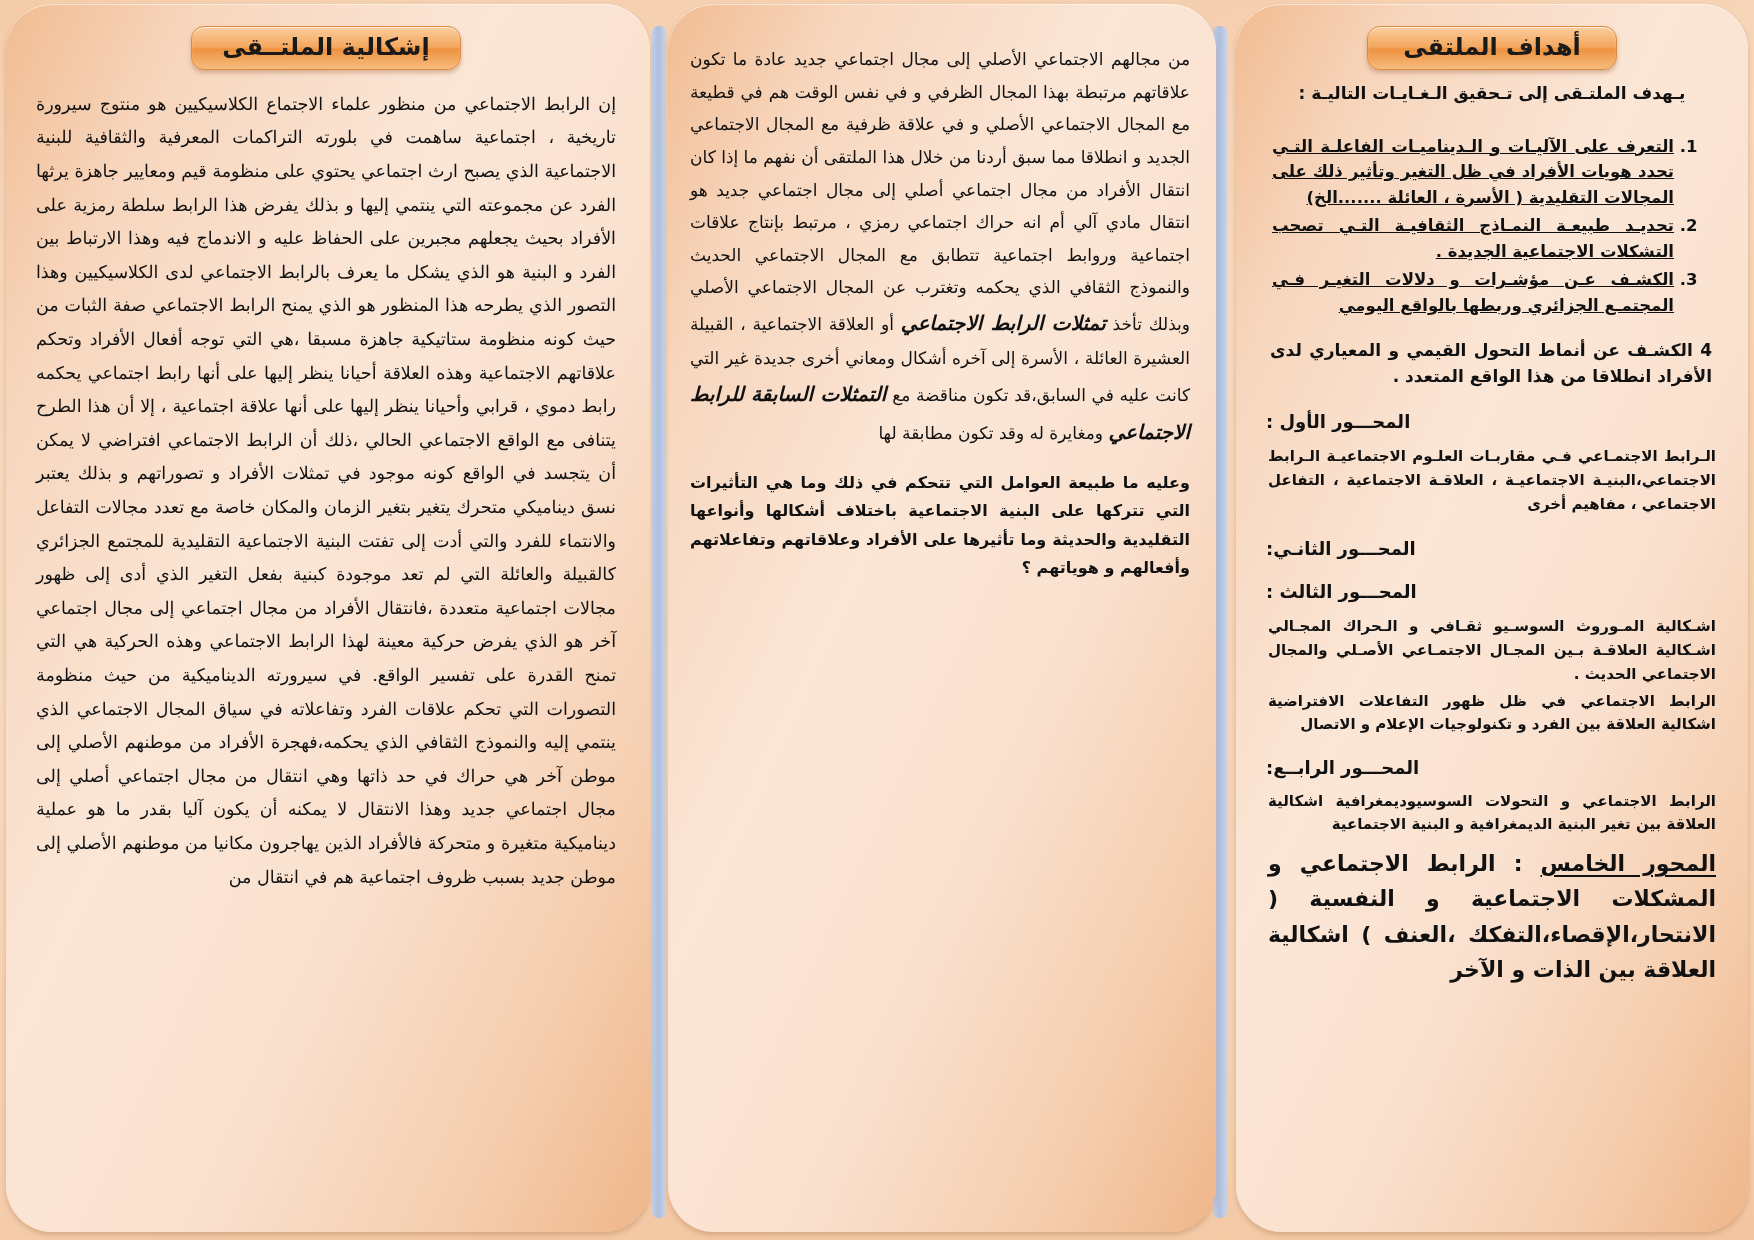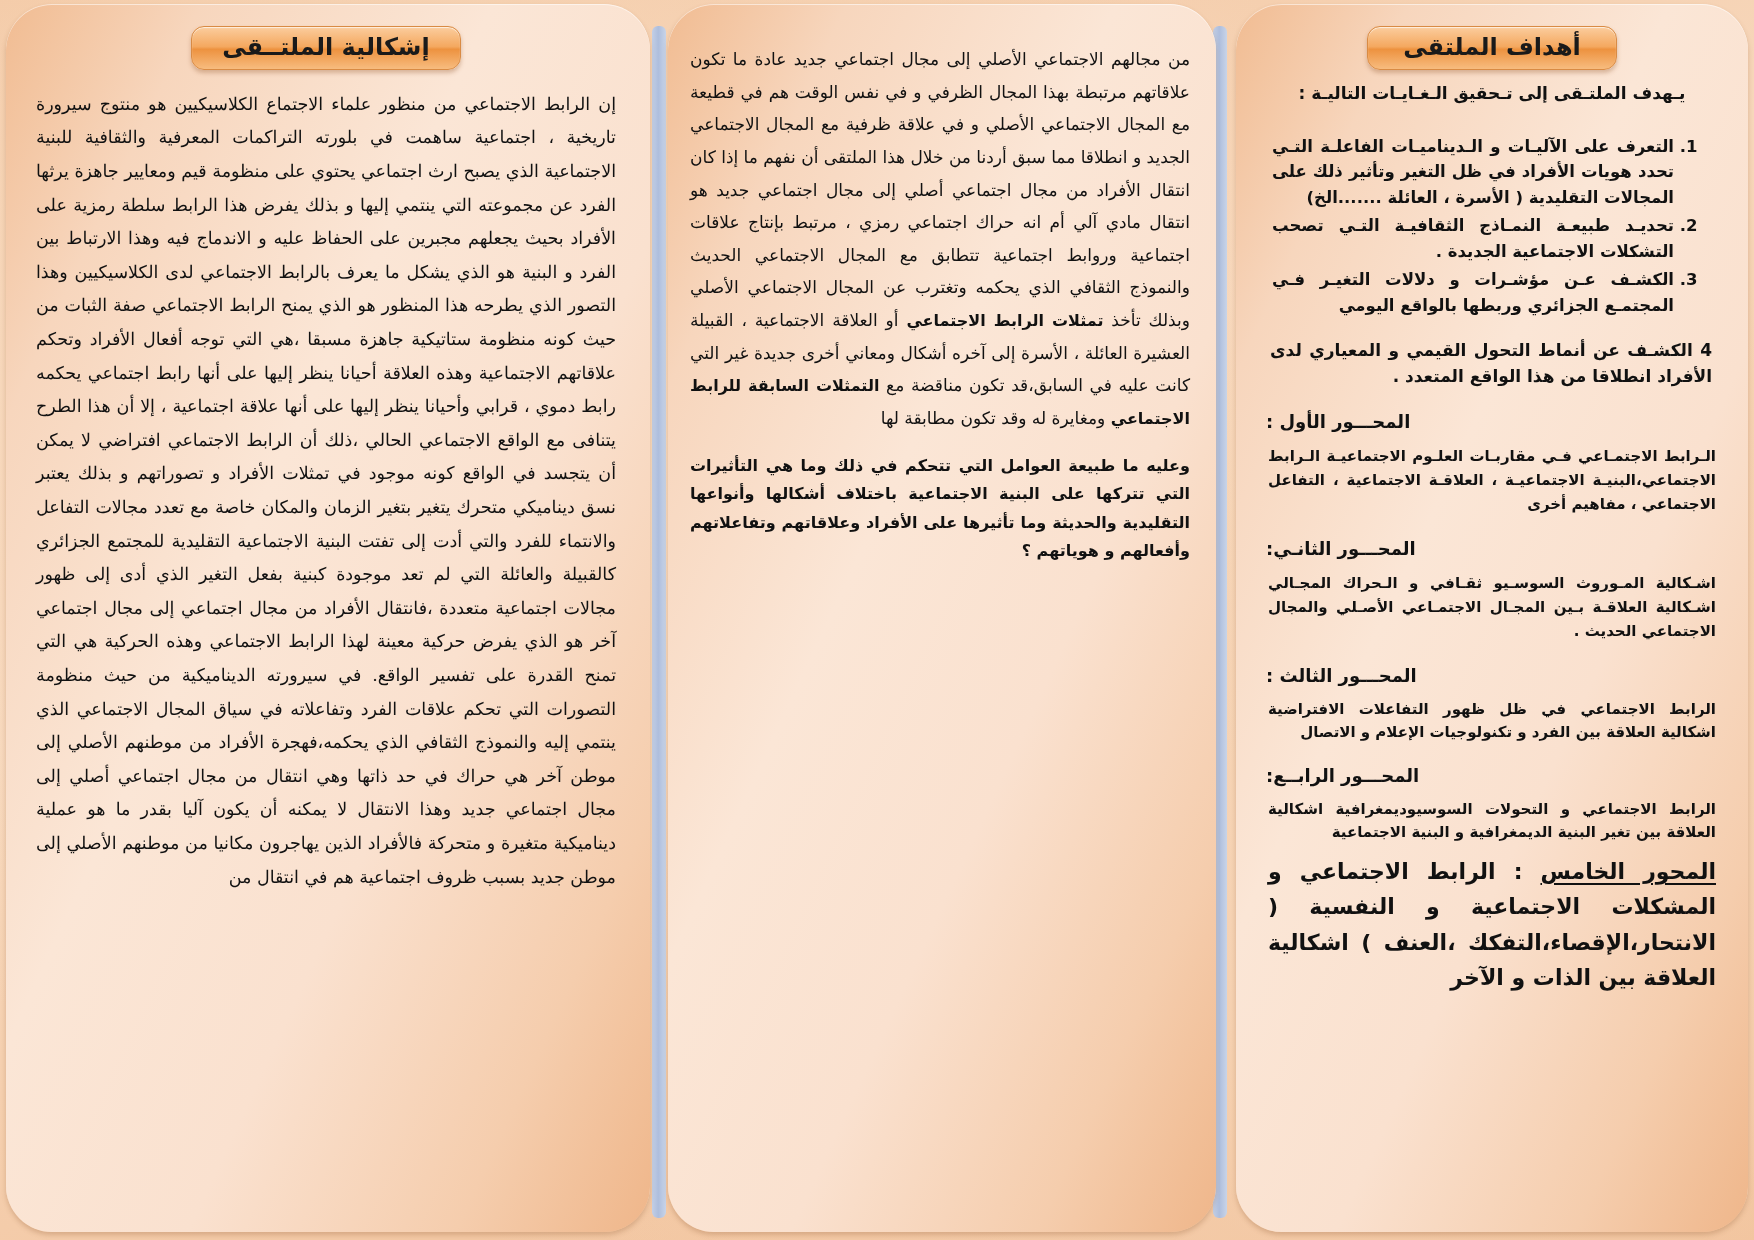--- a/index.html
+++ b/index.html
@@ -94,20 +94,21 @@
     text-align:center;
     margin:10px 0 26px 0;
     line-height:1.6;
     letter-spacing:.6px;
   }
   ol.goals{
     margin:0 22px 14px 6px;
     padding:0 22px 0 0;
     font-size:16.5px;font-weight:bold;line-height:1.55;
     text-align:justify;
+    text-decoration:underline;
   }
   ol.goals li{ margin-bottom:3px; }
   .goal-extra{
     font-size:17px;font-weight:bold;line-height:1.55;
     text-align:justify;margin:18px 6px 10px 4px;
   }
   .axis-head{
     font-size:18px;font-weight:bold;
     text-align:left;
     text-underline-offset:5px;
@@ -124,21 +125,21 @@
     font-size:22px;font-weight:bold;line-height:1.6;
     text-align:justify;margin:11px 2px;
   }
   .u{ text-decoration:underline; text-underline-offset:4px;}
 
   .mid-text{
     font-family:"DejaVu Serif","Liberation Serif",serif;
     font-size:17px;line-height:1.92;color:#111;
     text-align:justify;text-justify:inter-word;
   }
-  .mid-text b{ font-family:"DejaVu Sans","Liberation Sans",sans-serif; font-size:16px;}
+  .mid-text b{ font-family:"DejaVu Sans","Liberation Sans",sans-serif; font-size:20px;font-style:italic;}
   .mid-tail{
     font-family:"DejaVu Sans","Liberation Sans",sans-serif;
     font-size:16px;font-weight:bold;line-height:1.78;
     text-align:justify;color:#111;
   }
   .right-text{
     font-family:"DejaVu Serif","Liberation Serif",serif;
     font-size:17.5px;line-height:1.92;color:#111;
     text-align:justify;text-justify:inter-word;
   }
@@ -164,23 +165,23 @@
         <li>تحديـد طبيعـة النمـاذج الثقافيـة التـي تصحب التشكلات الاجتماعية الجديدة .</li>
         <li>الكشـف عـن مؤشـرات و دلالات التغيـر فـي المجتمـع الجزائري وربطها بالواقع  اليومي</li>
       </ol>
 
       <div class="body-sans goal-extra">4   الكشـف عن أنماط التحول القيمي و المعياري لدى الأفراد انطلاقا من هذا الواقع المتعدد  .</div>
 
       <div class="body-sans axis-head">المحـــور الأول :</div>
       <div class="body-sans axis-body">الـرابط الاجتمـاعي فـي مقاربـات العلـوم الاجتماعيـة الـرابط الاجتماعي،البنيـة الاجتماعيـة ، العلاقـة الاجتماعية ، التفاعل الاجتماعي ، مفاهيم أخرى</div>
 
       <div class="body-sans axis-head">المحـــور الثانـي:</div>
+      <div class="body-sans axis-head">المحـــور الثالث :</div>
+
       <div class="body-sans axis-body">اشـكالية المـوروث السوسـيو ثقـافي و الـحراك المجـالي اشـكالية العلاقـة بـين المجـال الاجتمـاعي الأصـلي والمجال الاجتماعي الحديث .</div>
-
-      <div class="body-sans axis-head">المحـــور الثالث :</div>
       <div class="body-sans axis-body centerish tight">الرابط الاجتماعي في ظل ظهور  التفاعلات الافتراضية اشكالية العلاقة بين الفرد و تكنولوجيات الإعلام و الاتصال</div>
 
       <div class="body-sans axis-head">المحـــور الرابــع:</div>
       <div class="body-sans axis-body tight">الرابط الاجتماعي و التحولات السوسيوديمغرافية اشكالية العلاقة بين تغير البنية الديمغرافية و البنية الاجتماعية</div>
 
       <div class="body-sans block-5"><span class="u">المحور الخامس</span><span> : الرابط الاجتماعي و المشكلات الاجتماعية و النفسية ( الانتحار،الإقصاء،التفكك ،العنف ) اشكالية العلاقة بين الذات و الآخر</span></div>
     </div>
   </section>
 
   <section class="panel panel-mid">

